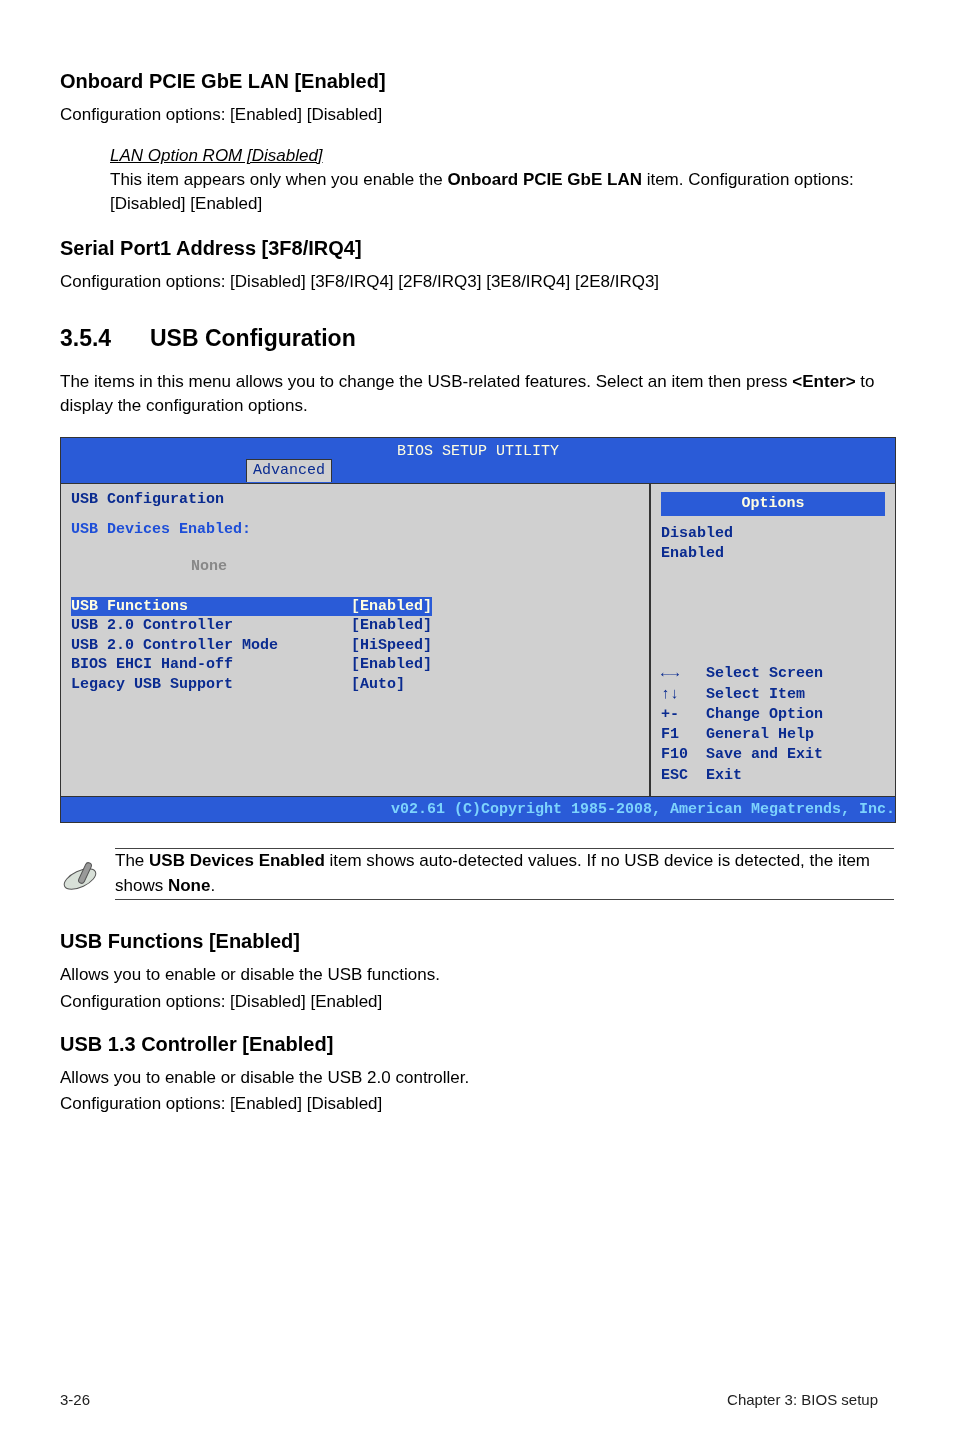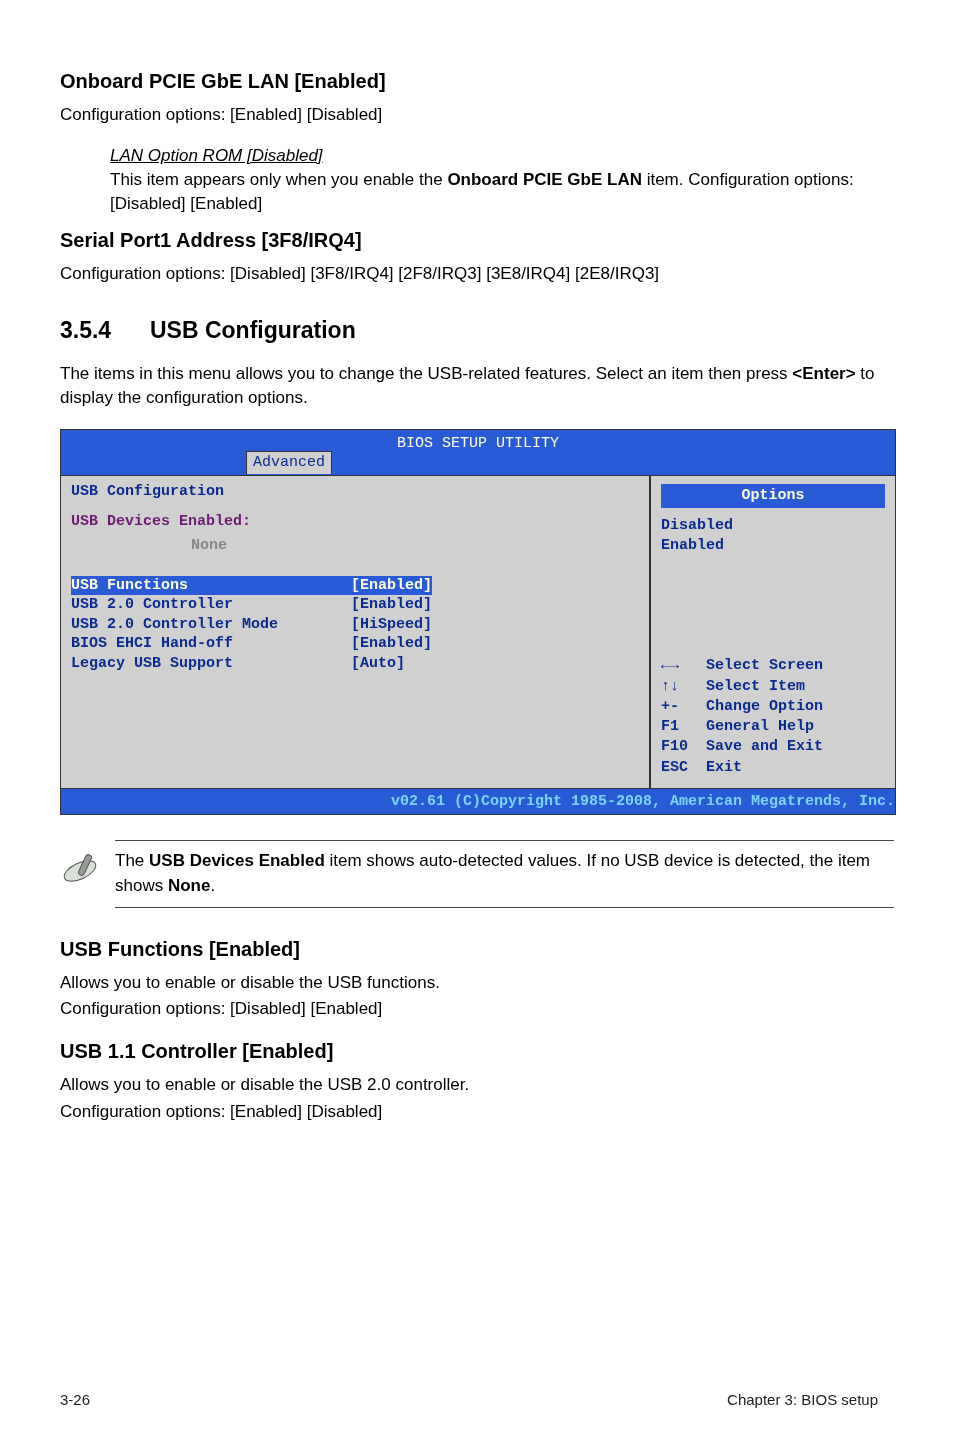--- a/index.html
+++ b/index.html
@@ -18,21 +18,21 @@
     font-weight: bold;
     margin: 0 0 10px 0;
   }
   .body-text {
     font-size: 17px;
     line-height: 1.45;
     margin: 0 0 18px 0;
   }
   .indented {
     margin-left: 50px;
-    margin-bottom: 12px;
+    margin-bottom: 20px;
   }
   .underline-italic {
     text-decoration: underline;
     font-style: italic;
     font-size: 17px;
     display: block;
     margin-bottom: 2px;
   }
   h2.numbered {
     font-size: 23px;
@@ -91,23 +91,23 @@
     width: 244px;
     padding: 8px 10px 10px 10px;
     box-sizing: border-box;
   }
   .bios-left .hdr {
     color: #0a2b90;
     font-weight: bold;
     margin-bottom: 10px;
   }
   .bios-left .devices {
-    color: #701a75;
-    font-weight: bold;
-    margin-bottom: 5px;
+    color: #1d4ed8;
+    font-weight: bold;
+    margin-bottom: 18px;
   }
   .bios-left .none {
     color: #888;
     font-weight: bold;
     margin-left: 120px;
     margin-bottom: 20px;
   }
   .bios-row {
     display: flex;
     color: #0a2b90;
@@ -159,21 +159,21 @@
     width: 55px;
     flex: 0 0 55px;
     text-align: left;
     padding-top: 10px;
   }
   .note-icon svg { display: block; }
   .note-text {
     flex: 1;
     border-top: 1px solid #444;
     border-bottom: 1px solid #444;
-    padding: 8px 0;
+    padding: 0 0;
     font-size: 17px;
     line-height: 1.45;
   }
 
   .footer {
     display: flex;
     justify-content: space-between;
     font-size: 15px;
     color: #222;
     padding: 0 60px 30px 60px;
@@ -273,21 +273,21 @@
     </div>
     <div class="note-text">
       <span>The </span><b>USB Devices Enabled</b><span> item shows auto-detected values. If no USB device is detected, the item shows </span><b>None</b><span>.</span>
     </div>
   </div>
 
   <h2 class="section-sub">USB Functions [Enabled]</h2>
   <p class="body-text" style="margin-bottom:2px">Allows you to enable or disable the USB functions.</p>
   <p class="body-text">Configuration options: [Disabled] [Enabled]</p>
 
-  <h2 class="section-sub">USB 1.1 Controller [Enabled]</h2>
+  <h2 class="section-sub">USB 1.3 Controller [Enabled]</h2>
   <p class="body-text" style="margin-bottom:2px">Allows you to enable or disable the USB 2.0 controller.</p>
   <p class="body-text">Configuration options: [Enabled] [Disabled]</p>
 
 </div>
 
 <div class="footer">
   <span>3-26</span>
   <span>Chapter 3: BIOS setup</span>
 </div>
 </div>

